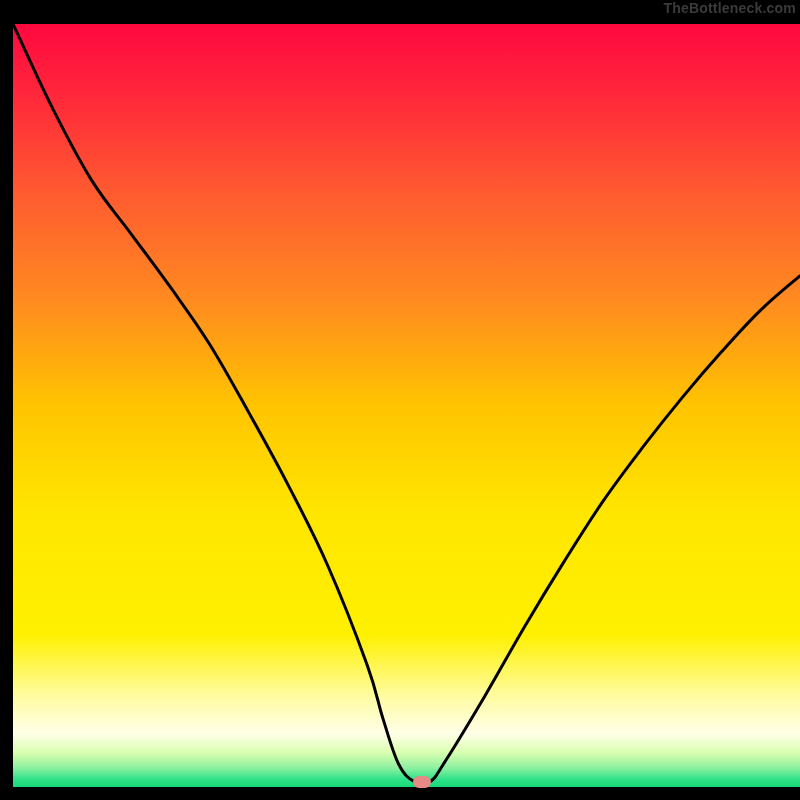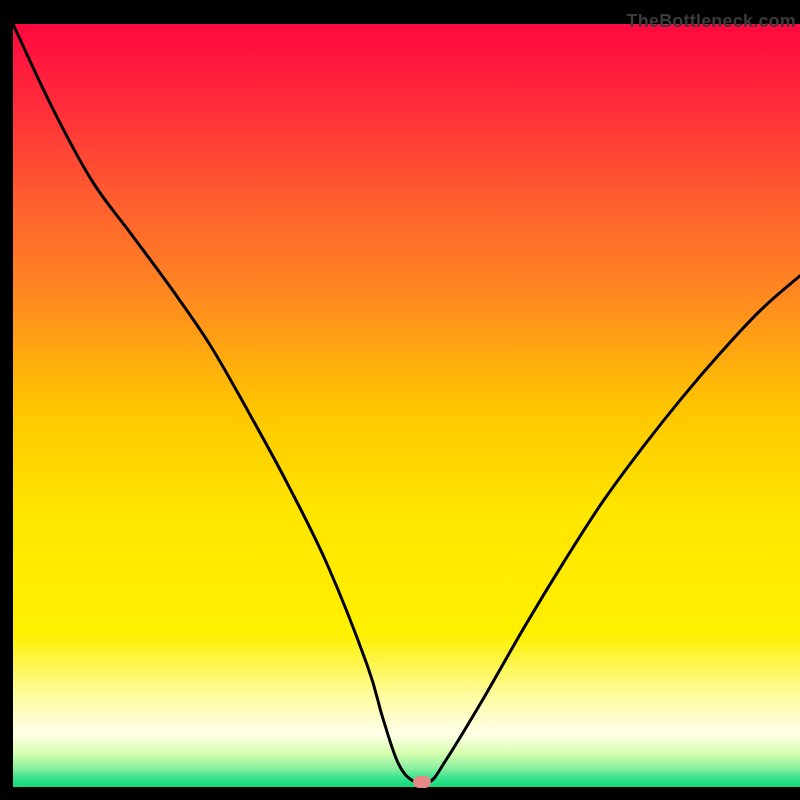--- a/index.html
+++ b/index.html
@@ -14,24 +14,24 @@
   .frame {
     position: absolute;
     left: 13px;
     top: 0;
     width: 787px;
     height: 787px;
     background: #000;
   }
   .watermark {
     position: absolute;
-    top: 11px;
+    top: 0px;
     right: 4px;
     color: #3b3b3b;
-    font-size: 18px;
+    font-size: 14px;
     font-weight: 600;
     letter-spacing: 0.2px;
     z-index: 5;
   }
   svg.plot {
     position: absolute;
     left: 0;
     top: 24px;
     width: 787px;
     height: 763px;

